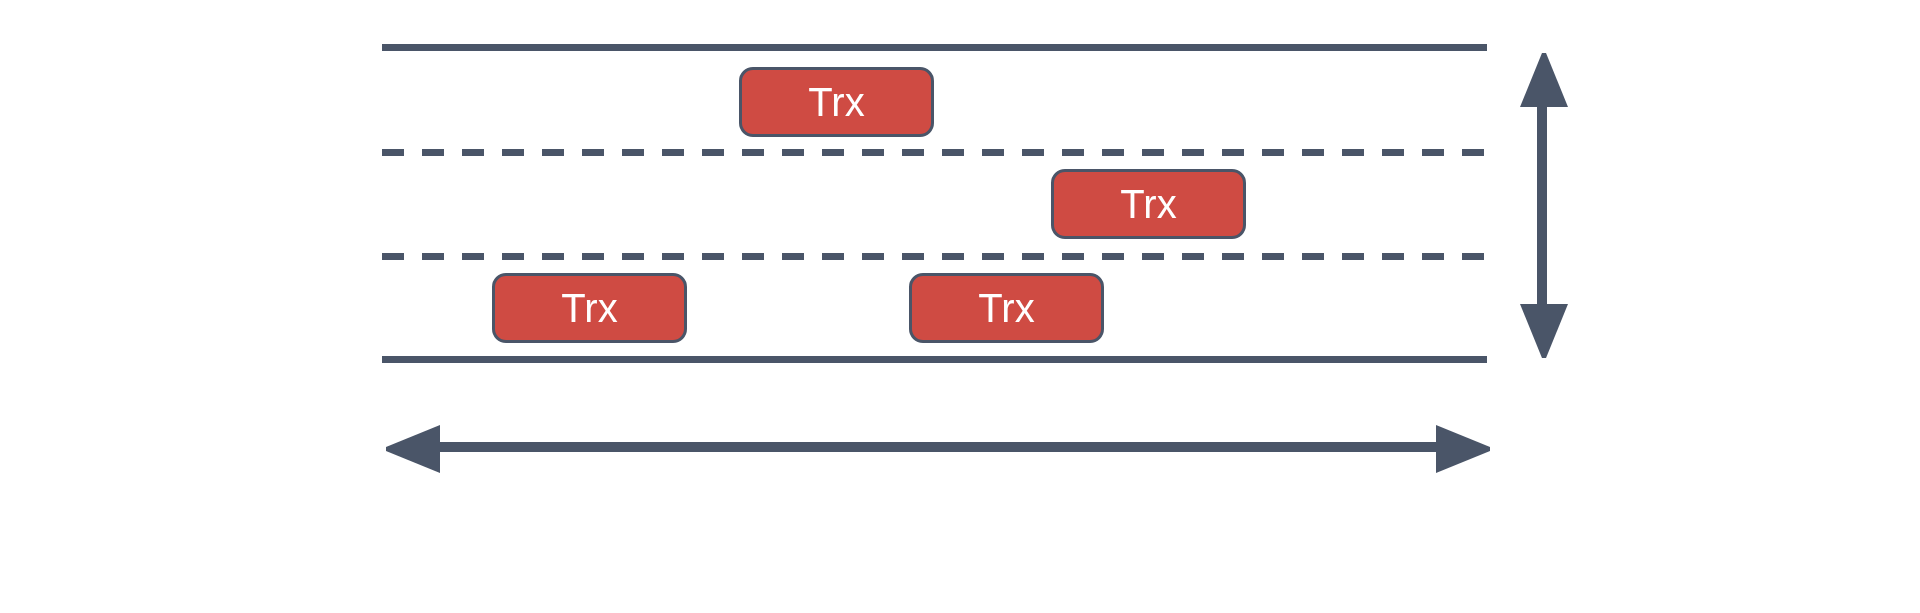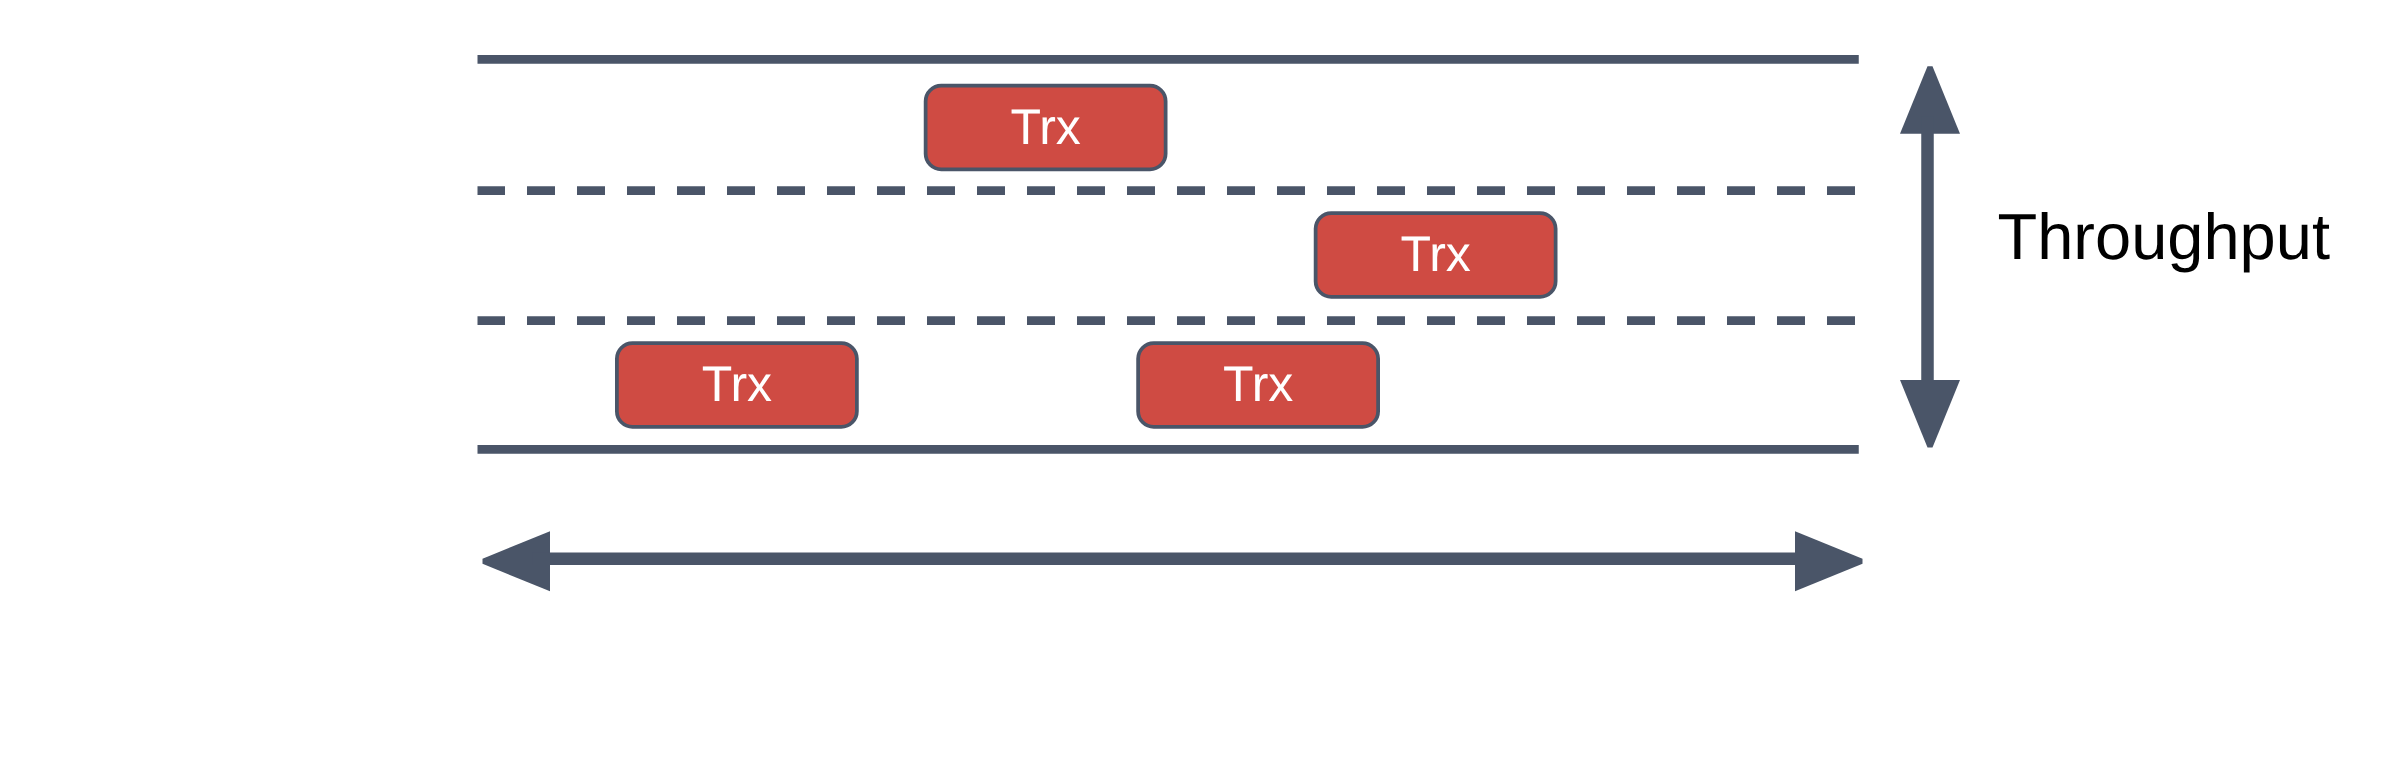--- a/index.html
+++ b/index.html
@@ -158,21 +158,20 @@
   <div class="trx-box" style="left: 905px; top: 269px;">
     <span class="trx-label">Trx</span>
   </div>
 
   <div class="v-arrow">
     <div class="head-up"></div>
     <div class="shaft"></div>
     <div class="head-down"></div>
   </div>
 
-  <div class="axis-label throughput">Throughput</div>
 
   <div class="h-arrow">
     <div class="head-left"></div>
     <div class="shaft"></div>
     <div class="head-right"></div>
   </div>
 
 
 </div>
 

